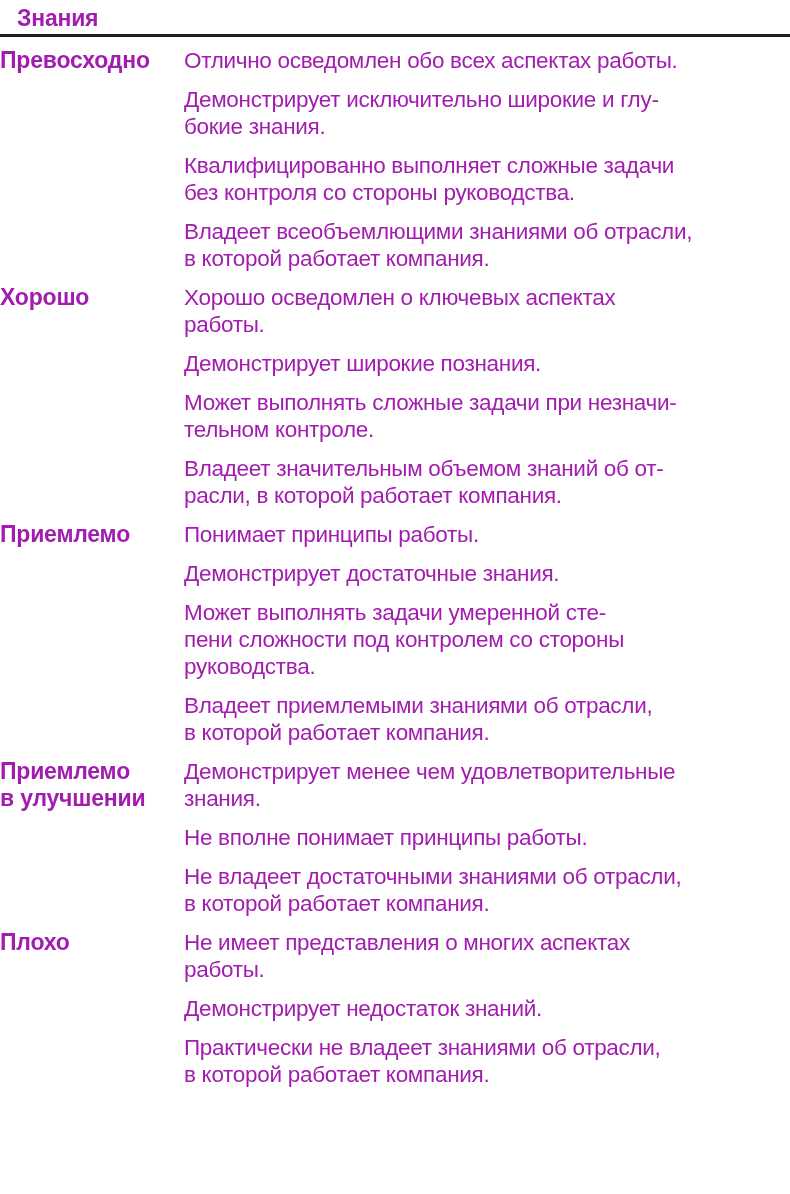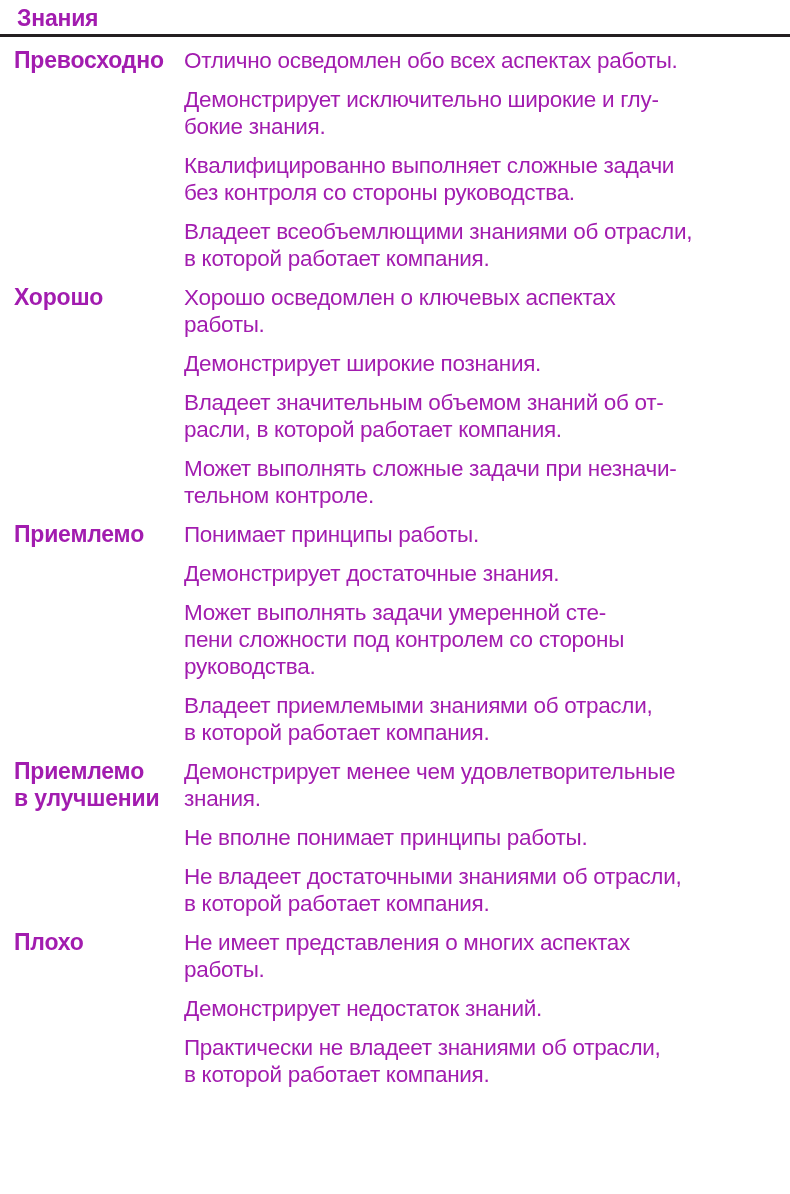--- a/index.html
+++ b/index.html
@@ -35,21 +35,21 @@
   }
   .row {
     display: grid;
     grid-template-columns: 184px 1fr;
     align-items: start;
   }
   .row-label {
     font-size: 23px;
     font-weight: bold;
     line-height: 27px;
-    padding-left: 14px;
+    padding-left: 0;
     white-space: pre-line;
     letter-spacing: -0.2px;
   }
   .row-items {
     padding-right: 6px;
   }
   .row-items p {
     margin: 0 0 12px 0;
     font-size: 22.5px;
     line-height: 27px;
@@ -78,24 +78,24 @@
 в которой работает компания.</p>
       </div>
     </div>
 
     <div class="row">
       <div class="row-label">Хорошо</div>
       <div class="row-items">
         <p>Хорошо осведомлен о ключевых аспектах
 работы.</p>
         <p>Демонстрирует широкие познания.</p>
+        <p>Может выполнять сложные задачи при незначи-
+тельном контроле.</p>
         <p>Владеет значительным объемом знаний об от-
 расли, в которой работает компания.</p>
-        <p>Может выполнять сложные задачи при незначи-
-тельном контроле.</p>
       </div>
     </div>
 
     <div class="row">
       <div class="row-label">Приемлемо</div>
       <div class="row-items">
         <p>Понимает принципы работы.</p>
         <p>Демонстрирует достаточные знания.</p>
         <p>Может выполнять задачи умеренной сте-
 пени сложности под контролем со стороны

